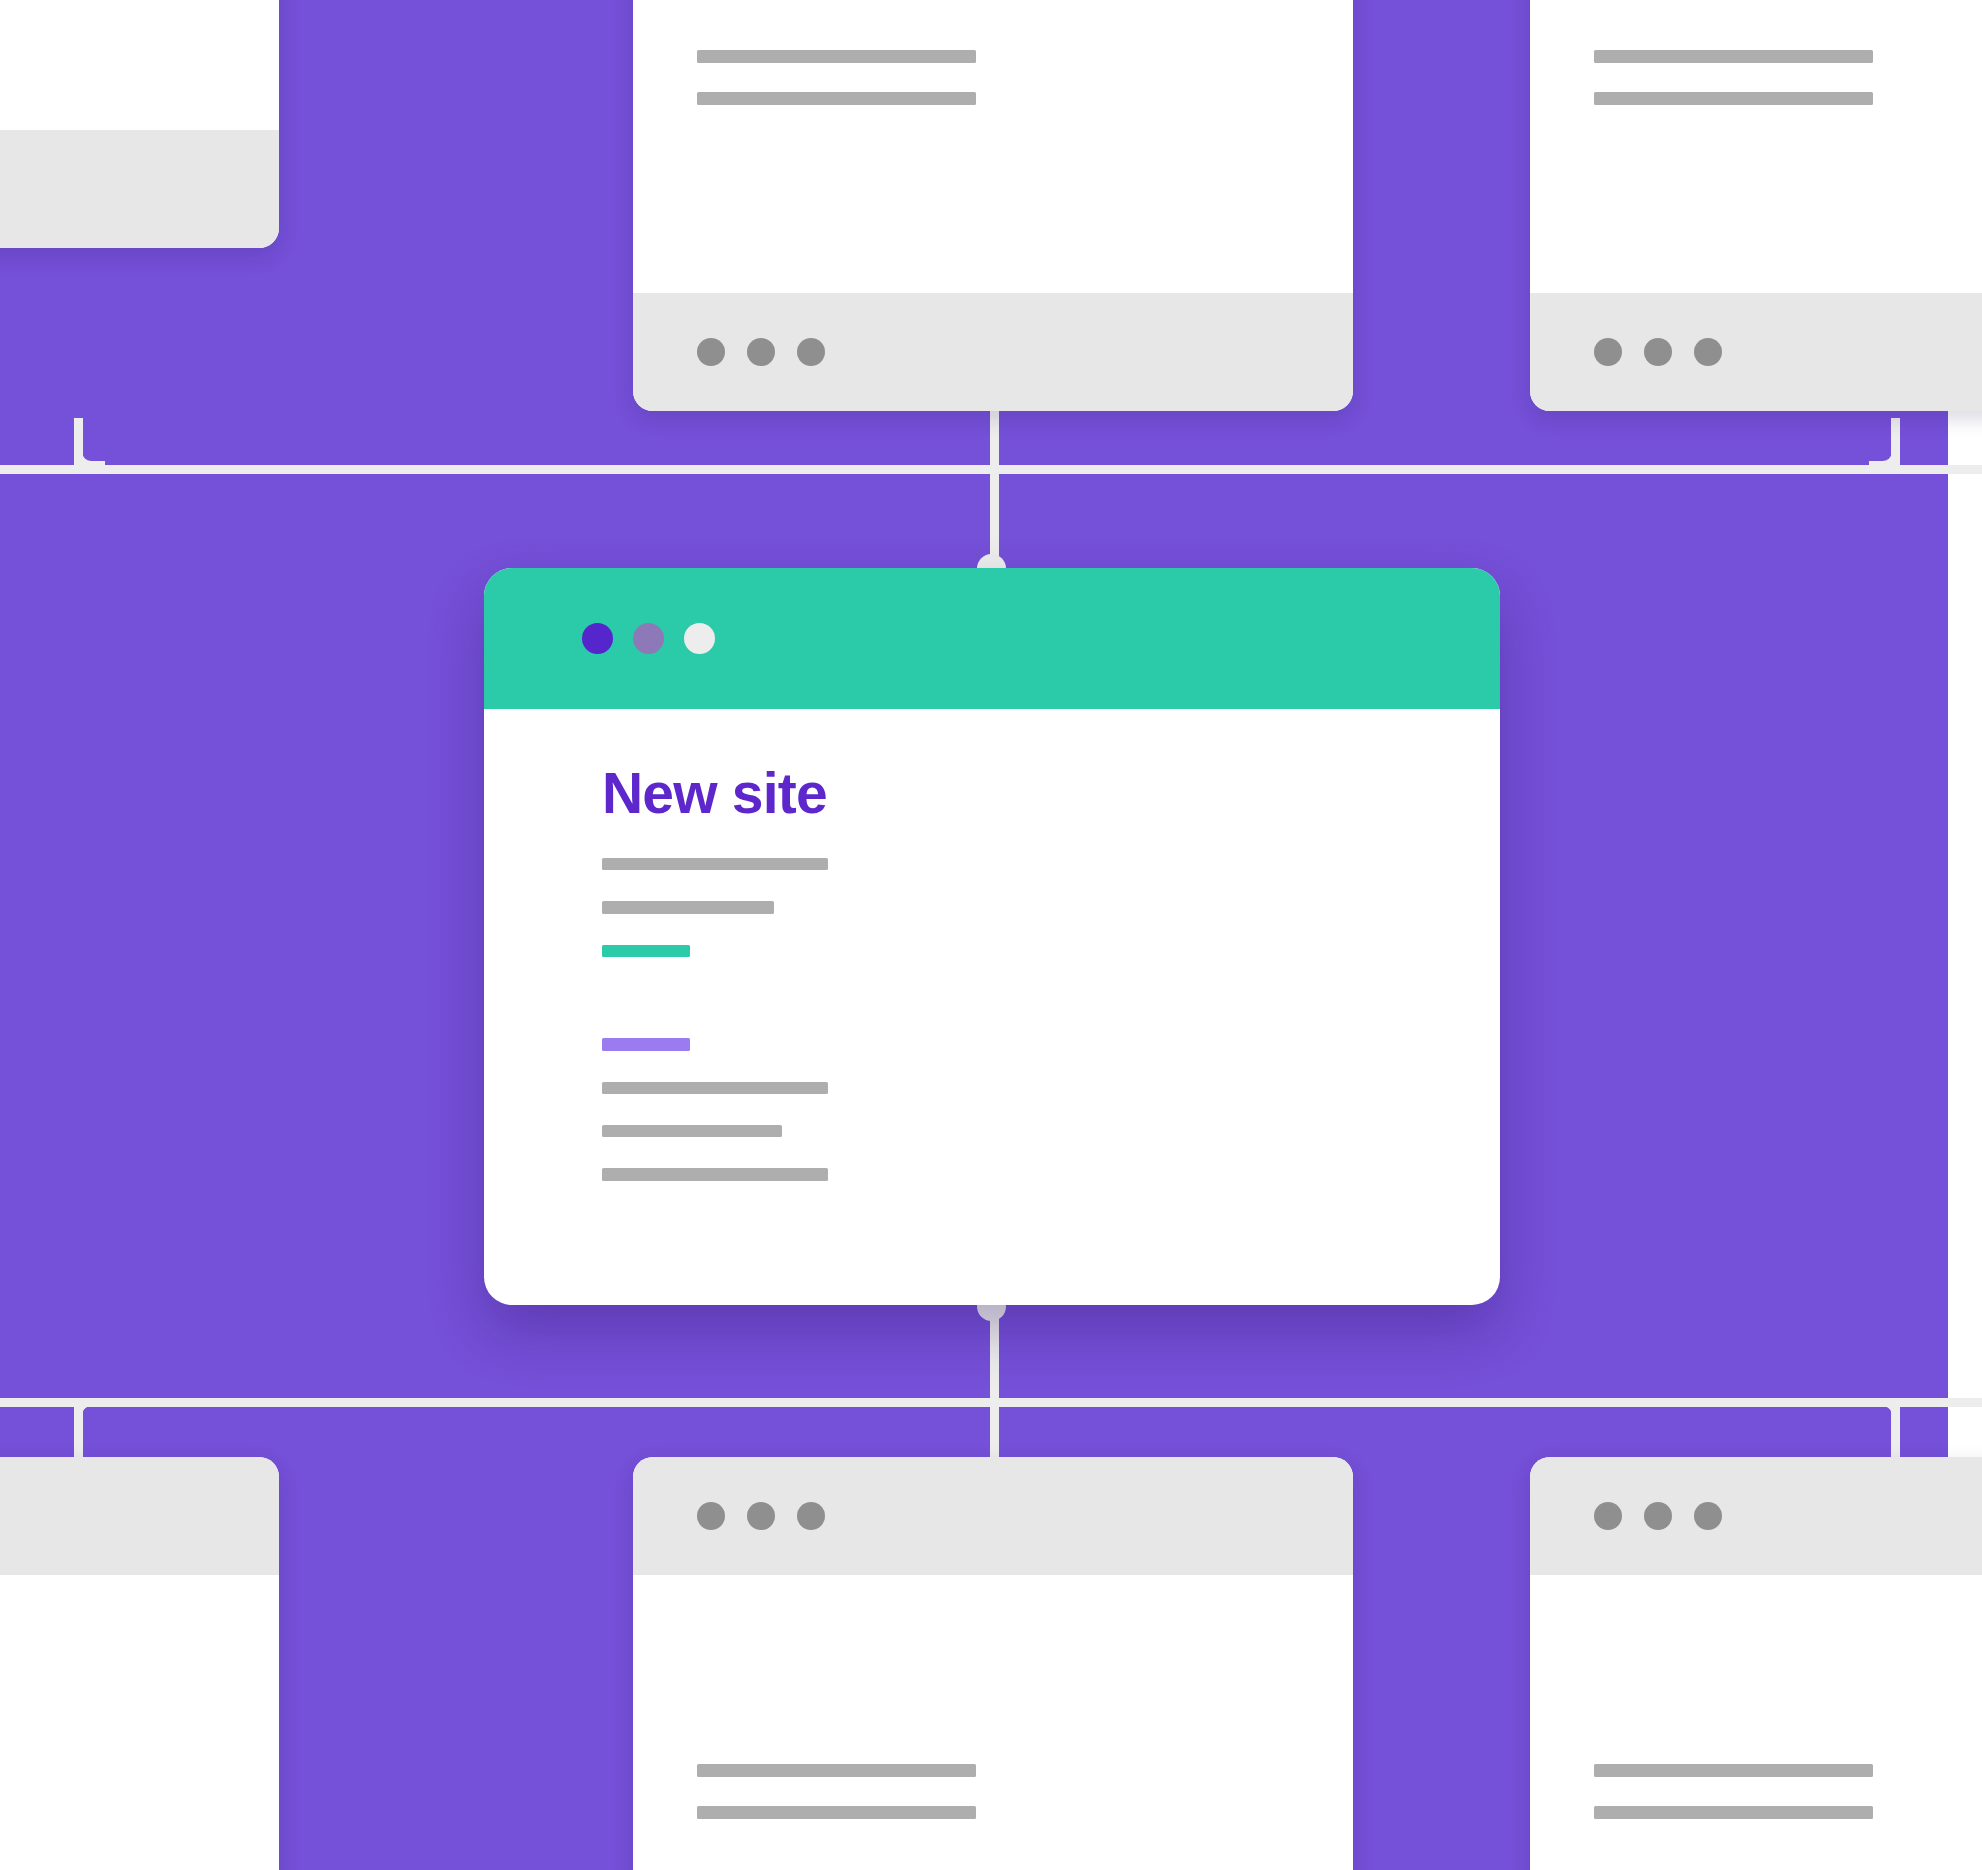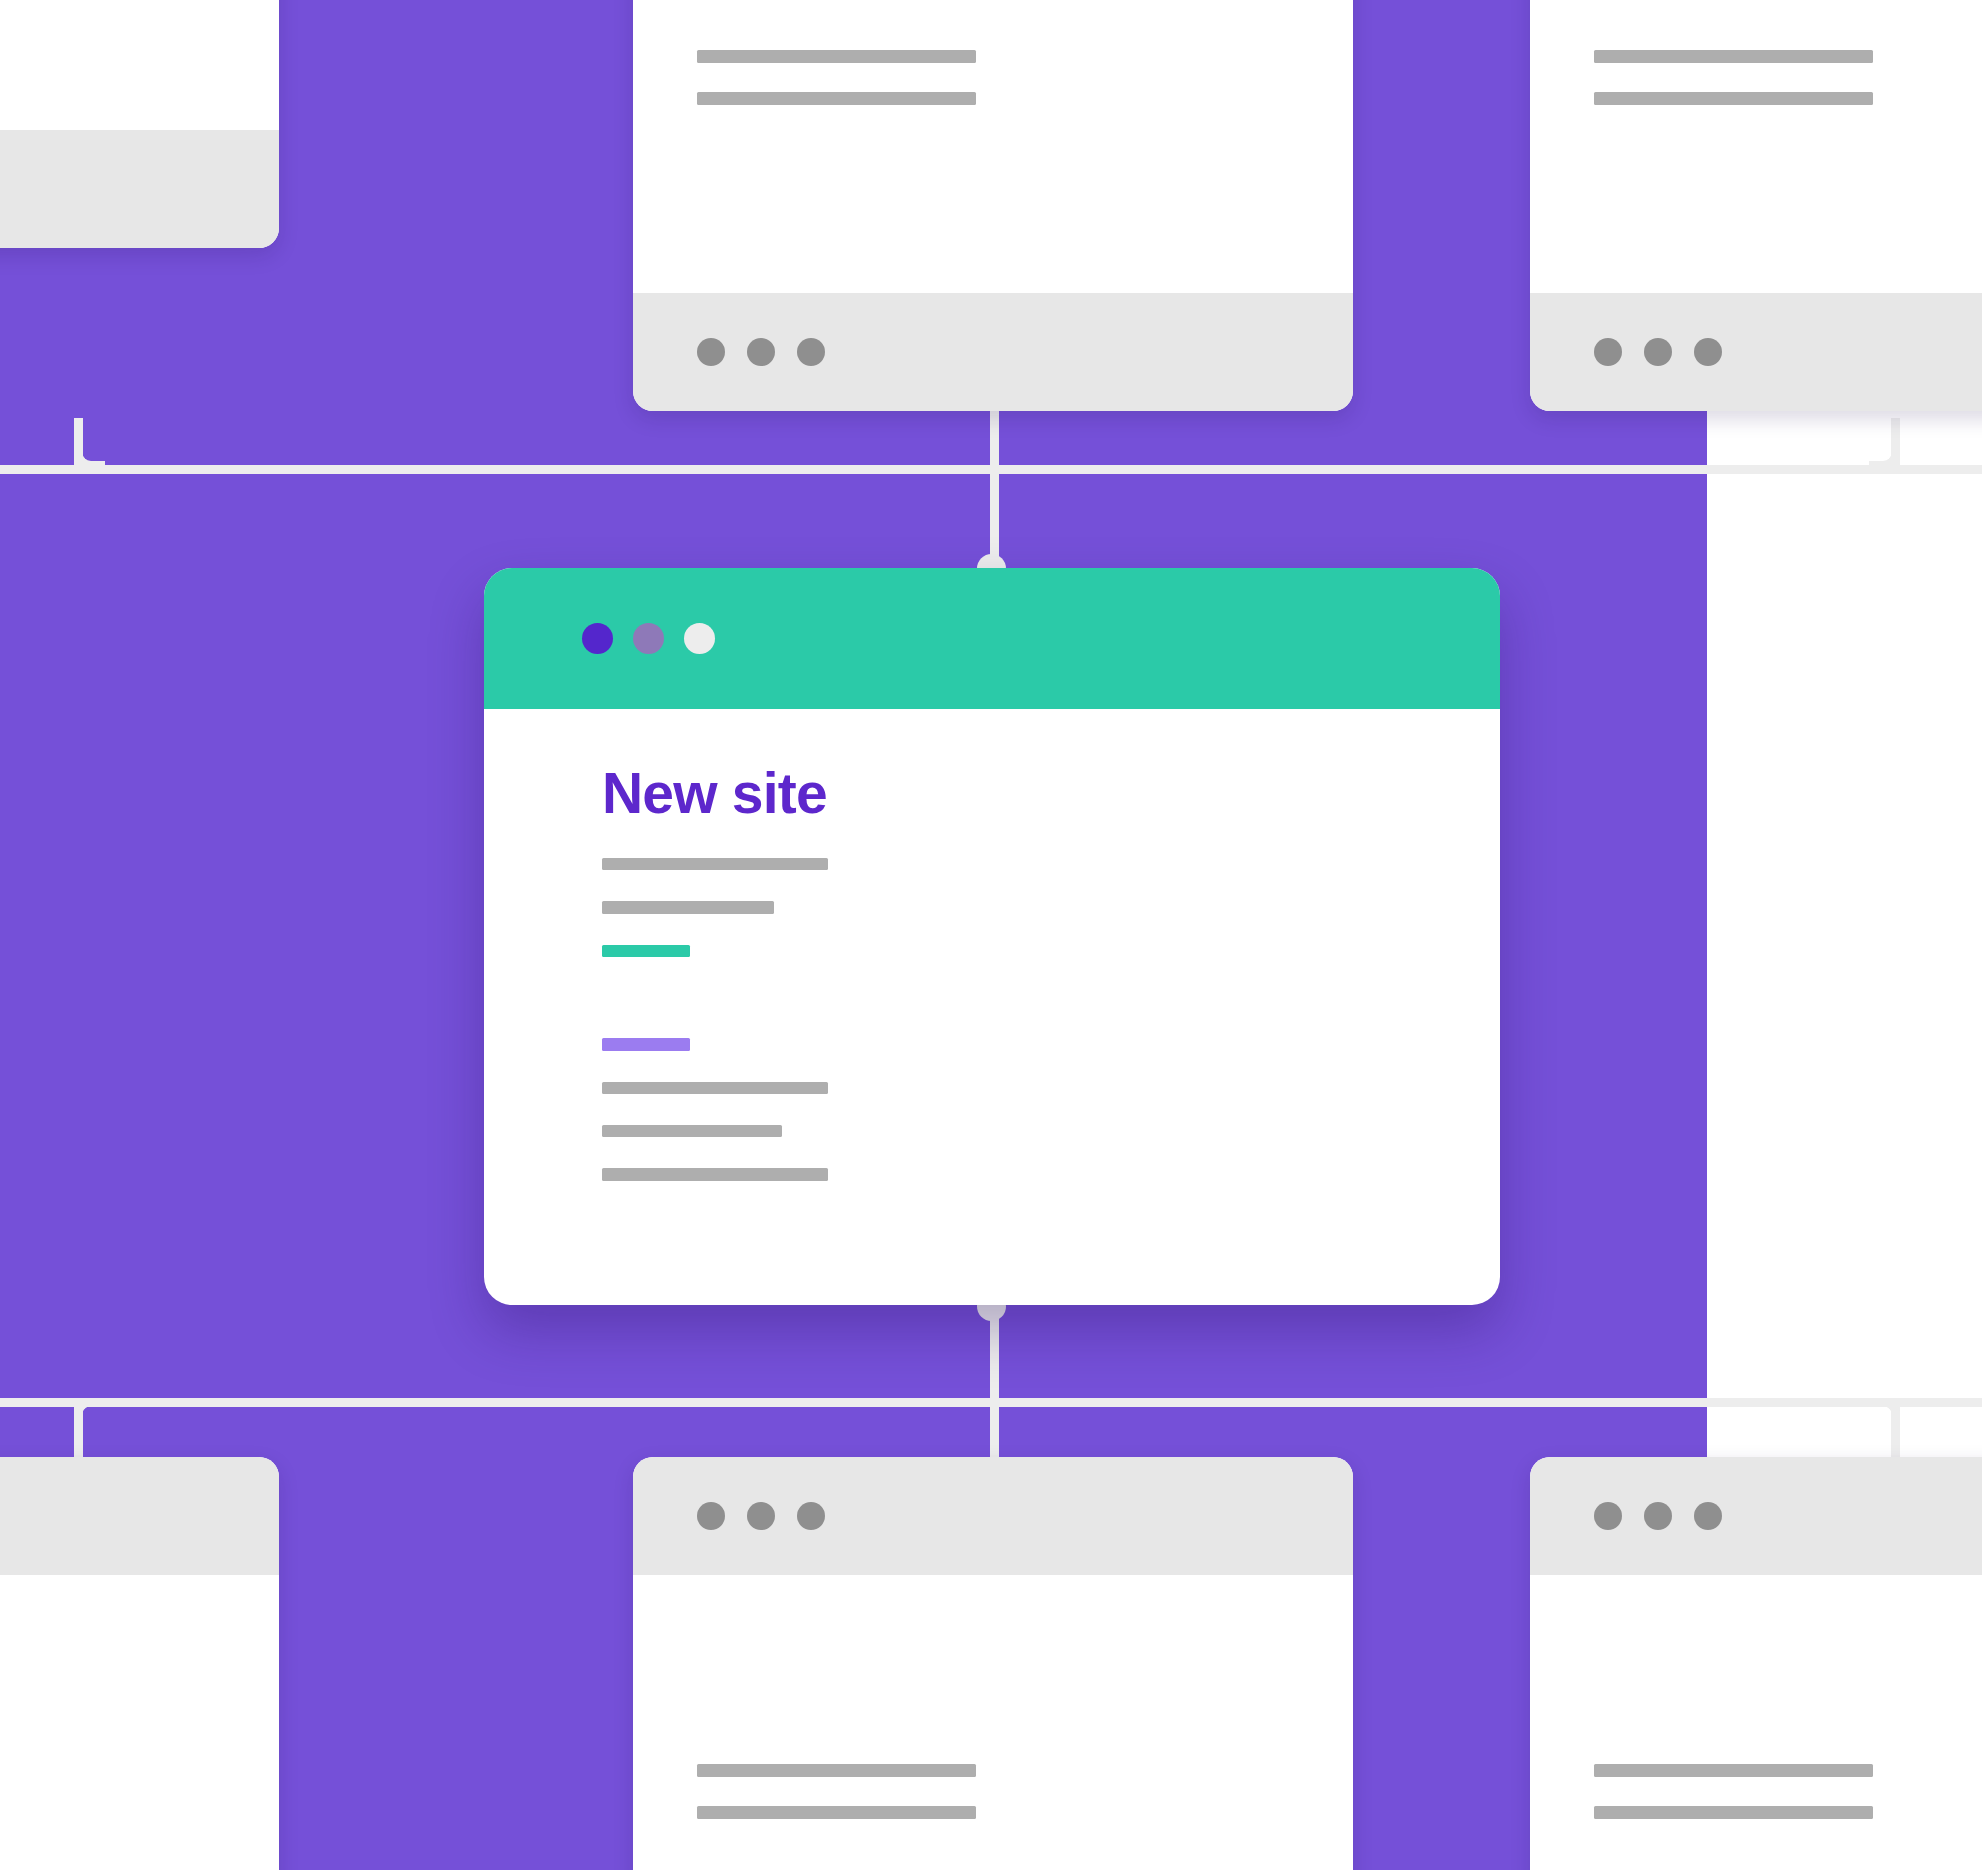--- a/index.html
+++ b/index.html
@@ -3,21 +3,21 @@
 <meta charset="utf-8">
 <style>
   * { margin:0; padding:0; box-sizing:border-box; }
   html, body {
     width:1983px; height:1870px;
     font-family:"Liberation Sans", sans-serif;
     overflow:hidden;
   }
   #stage {
     position:relative;
-    width:1707px; height:1870px;
+    width:1948px; height:1870px;
     background:#7550d8;
   }
 
   
   .conn-layer { position:absolute; inset:0; pointer-events:none; }
   .conn-h {
     position:absolute; left:0; width:1983px; height:8.5px;
     background:#ededed;
   }
   .conn-v {

